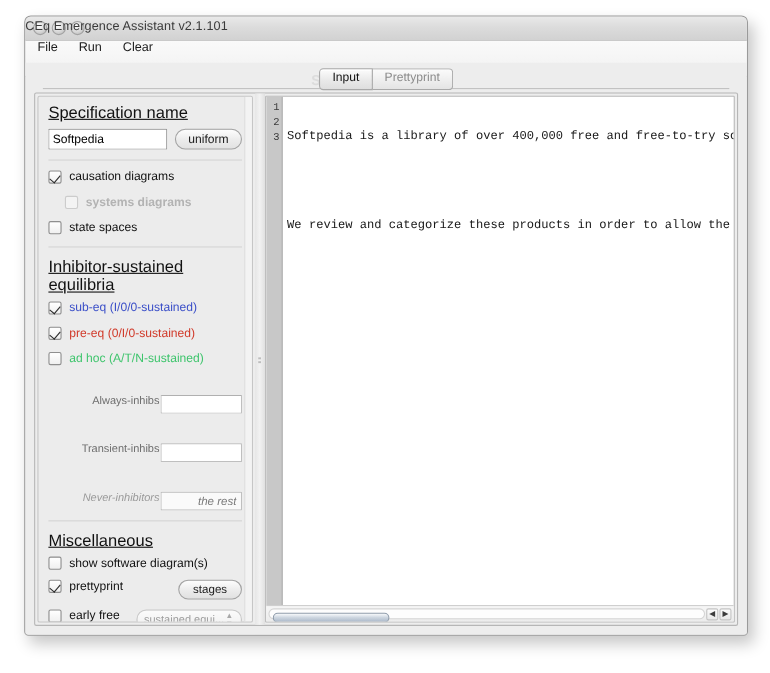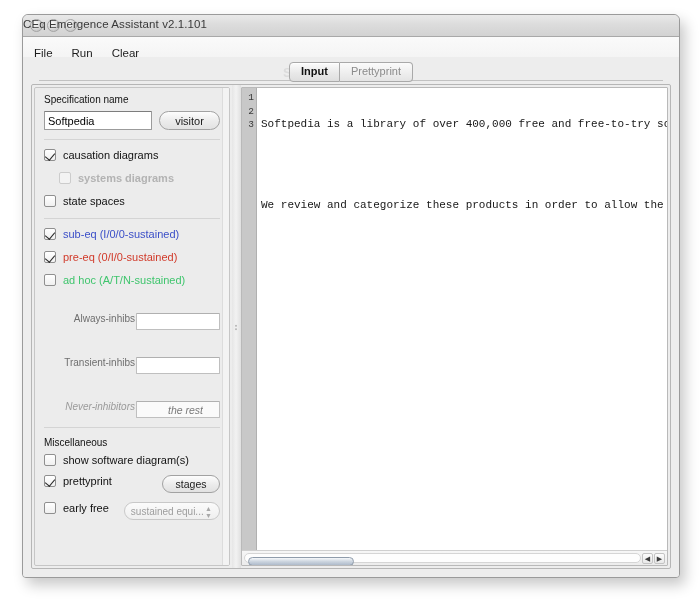--- a/index.html
+++ b/index.html
@@ -45,21 +45,21 @@
     text-align: left;
     font-size: 11.5px; color: #3a3a3a;
     letter-spacing: 0.1px;
   }
 
   
   #menubar {
     height: 33px;
     background: linear-gradient(to bottom, #fafafa 0%, #f1f1f1 100%);
     border-bottom: 1px solid #bdbdbd;
-    display: flex; align-items: center;
+    display: flex; align-items: flex-start;
     padding-left: 9px; gap: 15px;
   }
   .menu-item { font-size: 11.5px; color: #1c1c1c; cursor: default; padding: 0 2px; }
 
   
   #content {
     position: absolute;
     left: 0; top: 42px; right: 0; bottom: 0;
     background: #ededed;
     padding: 6px 8px 8px 8px;
@@ -88,21 +88,21 @@
     padding: 2px 11px 3px 11px;
     border: 1px solid #a9a9a9;
     background: linear-gradient(to bottom, #fbfbfb 0%, #e4e4e4 100%);
     color: #8b8b8b;
     line-height: 13px;
   }
   .tab:first-child { border-radius: 4px 0 0 4px; }
   .tab:last-child  { border-radius: 0 4px 4px 0; border-left: none; }
   .tab.active {
     background: linear-gradient(to bottom, #fcfcfc 0%, #e9e9e9 55%, #dedede 100%);
-    color: #111; font-weight: bold;
+    color: #111; font-weight: normal;
     box-shadow: inset 0 1px 0 #ffffff;
   }
 
   
   #splitpane {
     position: absolute;
     left: 8px; top: 27px; right: 8px; bottom: 8px;
     display: flex;
     background: #ededed;
     border: 1px solid #b6b6b6;
@@ -113,21 +113,21 @@
   #leftpanel {
     width: 196px;
     background: #ececec;
     border: 1px solid #c6c6c6;
     margin: 2px;
     border-radius: 2px;
     position: relative;
     overflow: hidden;
     padding: 6px 9px 0 9px;
   }
-  .sec-label { font-size: 10px; color: #111; margin: 0 0 6px 0; }
+  .sec-label { font-size: 15px; color: #111; margin: 0 0 6px 0; text-decoration: underline; }
   .hr { height: 1px; background: #d4d4d4; margin: 9px 0 9px 0; }
 
   .row-name { display: flex; align-items: center; gap: 7px; margin-bottom: 2px; }
   #spec-input {
     width: 108px; height: 19px;
     border: 1px solid #9b9b9b;
     border-top-color: #7d7d7d;
     background: #fff;
     font-size: 11px; color: #000;
     padding: 1px 3px;
@@ -166,27 +166,27 @@
   .cb.disabled { border-color: #cccccc; background: #f3f3f3; }
   .cb-label { font-size: 11px; color: #111; white-space: nowrap; }
   .cb-label.dim { color: #b3b3b3; }
   .indent { margin-left: 15px; font-weight: bold; }
 
   
   .fldrow { display: flex; align-items: flex-start; justify-content: flex-end; gap: 1px; margin-bottom: 8px; margin-top: 27px; }
   .fldlabel { font-size: 10px; color: #6e6e6e; text-align: right; white-space: nowrap; }
   .fldlabel.ital { font-style: italic; color: #9a9a9a; }
   .fld {
-    width: 84px; height: 17px;
+    width: 74px; height: 17px;
     background: #fff;
     border: 1px solid #bfbfbf;
     border-top-color: #b0b0b0;
     border-radius: 1px;
     font-size: 10.5px;
-    padding: 0 16px;
+    padding: 0 4px;
     color: #555;
     font-family: "Liberation Sans", sans-serif;
   }
   .fld.disabled { background: #fafafa; color: #7a7a7a; font-style: italic; text-align: right; }
 
   
   #stages-btn {
     width: 58px; height: 18px;
     font-size: 10.5px; color: #1b1b1b;
     background: linear-gradient(to bottom, #fdfdfd 0%, #ececec 52%, #e1e1e1 100%);
@@ -336,41 +336,42 @@
       </div>
     </div>
 
     <div id="splitpane">
 
       <div id="leftpanel">
 
         <div class="sec-label">Specification name</div>
         <div class="row-name">
           <input id="spec-input" type="text" value="Softpedia" style="">
-          <button id="analyze-btn">visitor</button>
+          <button id="analyze-btn">uniform</button>
         </div>
 
         <div class="hr"></div>
 
 
         <div class="cbrow">
           <span class="cb checked"></span>
           <span class="cb-label">causation diagrams</span>
         </div>
         <div class="cbrow indent">
           <span class="cb disabled"></span>
           <span class="cb-label dim">systems diagrams</span>
         </div>
         <div class="cbrow">
           <span class="cb"></span>
           <span class="cb-label">state spaces</span>
         </div>
 
         <div class="hr"></div>
 
+        <div class="sec-label">Inhibitor-sustained equilibria</div>
 
         <div class="cbrow">
           <span class="cb checked"></span>
           <span class="cb-label" style="color:#3b4fc8">sub-eq (I/0/0-sustained)</span>
         </div>
         <div class="cbrow">
           <span class="cb checked"></span>
           <span class="cb-label" style="color:#d13a2a">pre-eq (0/I/0-sustained)</span>
         </div>
         <div class="cbrow">

